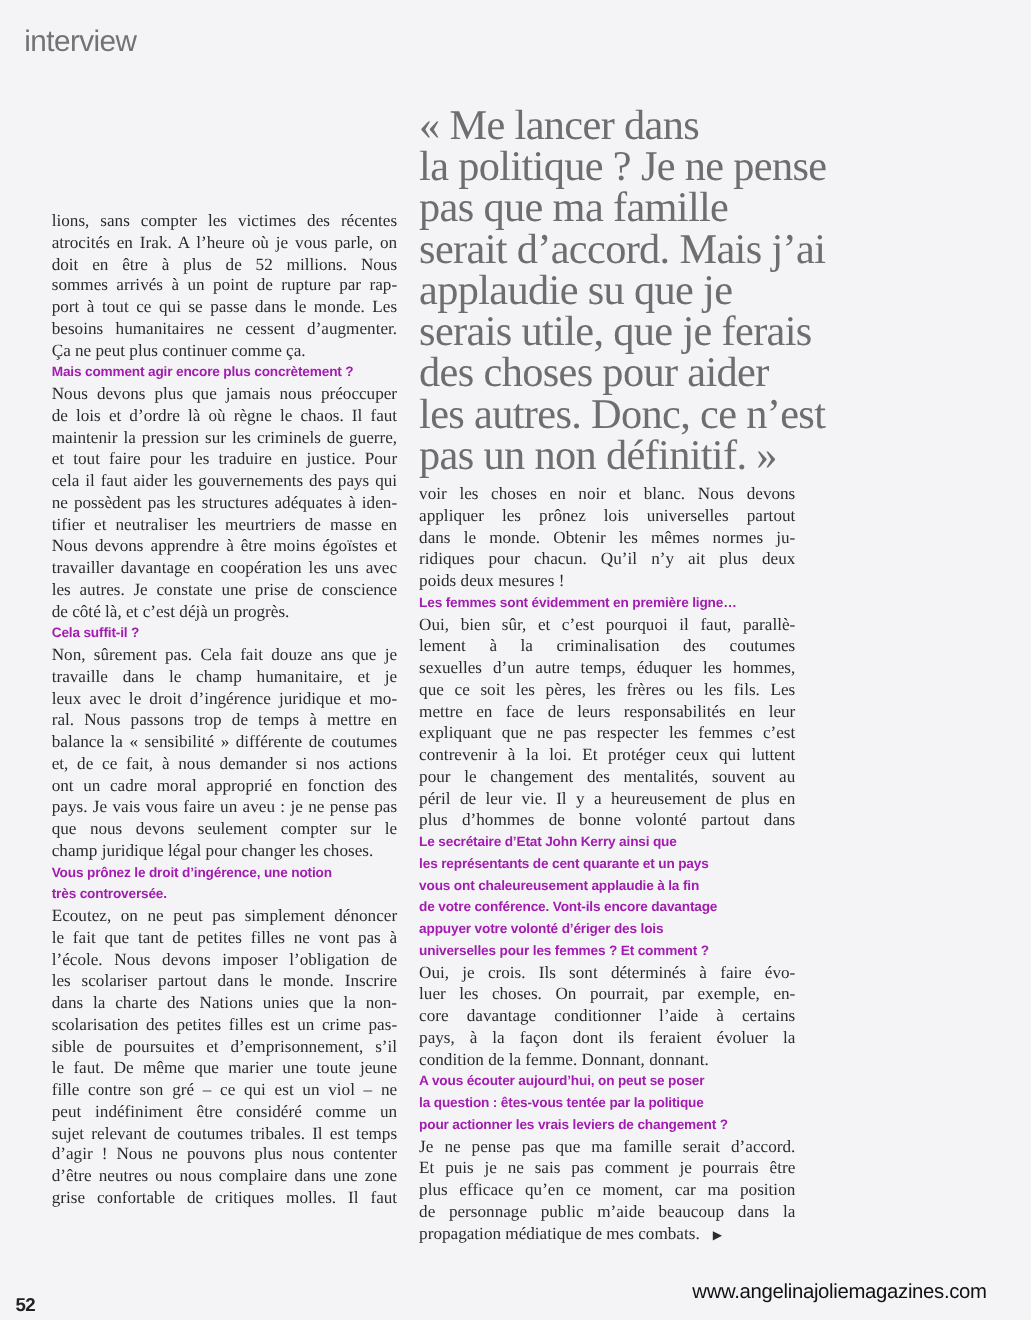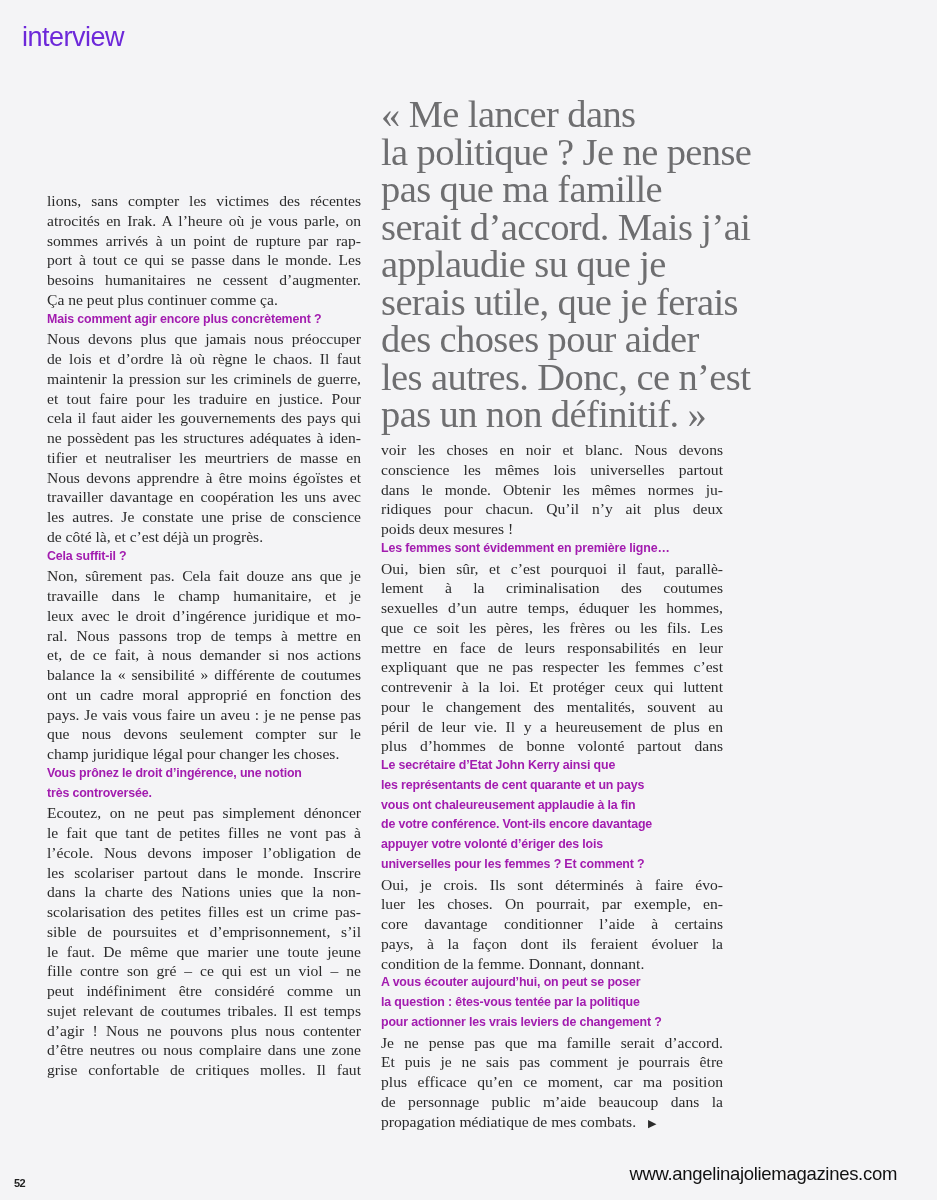--- a/index.html
+++ b/index.html
@@ -6,21 +6,21 @@
   body {
     width: 937px; height: 1200px; overflow: hidden;
     background: #f4f4f6;
     position: relative;
     color: #2a2a2a;
   }
   .section-label {
     position: absolute; left: 22px; top: 22px;
     font-family: "Liberation Sans", sans-serif;
     font-size: 27px; letter-spacing: -0.5px;
-    color: #6d28d9; font-weight: normal;
+    color: #737373; font-weight: normal;
   }
   .pullquote {
     position: absolute; left: 381px; top: 96px; width: 460px;
     font-family: "Liberation Serif", serif;
     font-size: 38.5px; line-height: 37.5px;
     color: #6e6e70; letter-spacing: -0.6px;
   }
   .pullquote .line { display: block; white-space: nowrap; }
   .col {
     position: absolute;
@@ -34,21 +34,21 @@
   .col .line { display: block; white-space: nowrap; text-align-last: justify; }
   .col .line.last { text-align-last: left; }
   .col .q {
     font-family: "Liberation Sans", sans-serif; font-weight: bold;
     font-size: 12.4px; letter-spacing: -0.15px; color: #a21caf;
     text-align-last: left;
   }
   .arrow { font-size: 11px; margin-left: 12px; }
   .page-number {
     position: absolute; left: 14px; top: 1177px;
-    font-family: "Liberation Sans", sans-serif; font-size: 11px; font-weight: bold;
+    font-family: "Liberation Sans", sans-serif; font-size: 17px; font-weight: bold;
     color: #222; letter-spacing: -0.5px;
   }
   .watermark {
     position: absolute; right: 40px; top: 1163px;
     font-family: "Liberation Sans", sans-serif; font-size: 18.5px;
     color: #111; letter-spacing: -0.3px;
   }
 </style>
 </head>
 <body>
@@ -63,20 +63,21 @@
   <span class="line">applaudie su que je</span>
   <span class="line">serais utile, que je ferais</span>
   <span class="line">des choses pour aider</span>
   <span class="line">les autres. Donc, ce n’est</span>
   <span class="line">pas un non définitif. »</span>
 </div>
 
 <div class="col col-left">
   <span class="line">lions, sans compter les victimes des récentes</span>
   <span class="line">atrocités en Irak. A l’heure où je vous parle, on</span>
+  <span class="line">doit en être à plus de 52 millions. Nous</span>
   <span class="line">sommes arrivés à un point de rupture par rap-</span>
   <span class="line">port à tout ce qui se passe dans le monde. Les</span>
   <span class="line">besoins humanitaires ne cessent d’augmenter.</span>
   <span class="line last">Ça ne peut plus continuer comme ça.</span>
   <span class="line q">Mais comment agir encore plus concrètement ?</span>
   <span class="line">Nous devons plus que jamais nous préoccuper</span>
   <span class="line">de lois et d’ordre là où règne le chaos. Il faut</span>
   <span class="line">maintenir la pression sur les criminels de guerre,</span>
   <span class="line">et tout faire pour les traduire en justice. Pour</span>
   <span class="line">cela il faut aider les gouvernements des pays qui</span>
@@ -84,22 +85,22 @@
   <span class="line">tifier et neutraliser les meurtriers de masse en</span>
   <span class="line">Nous devons apprendre à être moins égoïstes et</span>
   <span class="line">travailler davantage en coopération les uns avec</span>
   <span class="line">les autres. Je constate une prise de conscience</span>
   <span class="line last">de côté là, et c’est déjà un progrès.</span>
   <span class="line q">Cela suffit-il ?</span>
   <span class="line">Non, sûrement pas. Cela fait douze ans que je</span>
   <span class="line">travaille dans le champ humanitaire, et je</span>
   <span class="line">leux avec le droit d’ingérence juridique et mo-</span>
   <span class="line">ral. Nous passons trop de temps à mettre en</span>
+  <span class="line">balance la « sensibilité » différente de coutumes</span>
   <span class="line">et, de ce fait, à nous demander si nos actions</span>
-  <span class="line">balance la « sensibilité » différente de coutumes</span>
   <span class="line">ont un cadre moral approprié en fonction des</span>
   <span class="line">pays. Je vais vous faire un aveu : je ne pense pas</span>
   <span class="line">que nous devons seulement compter sur le</span>
   <span class="line last">champ juridique légal pour changer les choses.</span>
   <span class="line q">Vous prônez le droit d’ingérence, une notion</span>
   <span class="line q">très controversée.</span>
   <span class="line">Ecoutez, on ne peut pas simplement dénoncer</span>
   <span class="line">le fait que tant de petites filles ne vont pas à</span>
   <span class="line">l’école. Nous devons imposer l’obligation de</span>
   <span class="line">les scolariser partout dans le monde. Inscrire</span>
@@ -110,21 +111,21 @@
   <span class="line">fille contre son gré – ce qui est un viol – ne</span>
   <span class="line">peut indéfiniment être considéré comme un</span>
   <span class="line">sujet relevant de coutumes tribales. Il est temps</span>
   <span class="line">d’agir ! Nous ne pouvons plus nous contenter</span>
   <span class="line">d’être neutres ou nous complaire dans une zone</span>
   <span class="line">grise confortable de critiques molles. Il faut</span>
 </div>
 
 <div class="col col-right">
   <span class="line">voir les choses en noir et blanc. Nous devons</span>
-  <span class="line">conscience les mêmes lois universelles partout</span>
+  <span class="line">appliquer les prônez lois universelles partout</span>
   <span class="line">dans le monde. Obtenir les mêmes normes ju-</span>
   <span class="line">ridiques pour chacun. Qu’il n’y ait plus deux</span>
   <span class="line last">poids deux mesures !</span>
   <span class="line q">Les femmes sont évidemment en première ligne…</span>
   <span class="line">Oui, bien sûr, et c’est pourquoi il faut, parallè-</span>
   <span class="line">lement à la criminalisation des coutumes</span>
   <span class="line">sexuelles d’un autre temps, éduquer les hommes,</span>
   <span class="line">que ce soit les pères, les frères ou les fils. Les</span>
   <span class="line">mettre en face de leurs responsabilités en leur</span>
   <span class="line">expliquant que ne pas respecter les femmes c’est</span>

